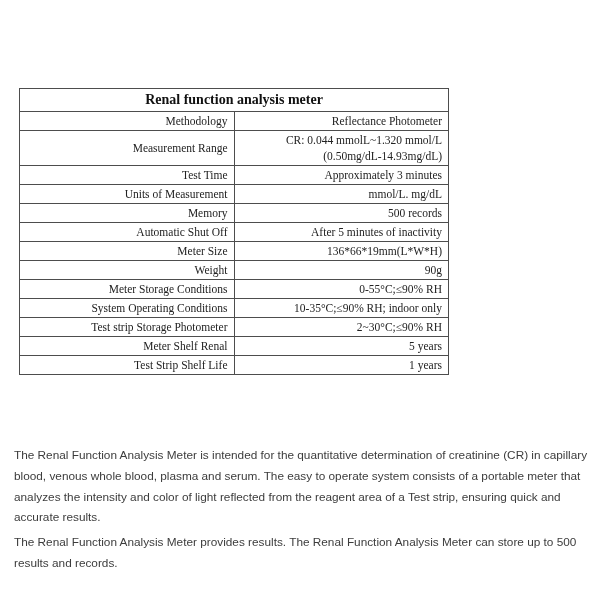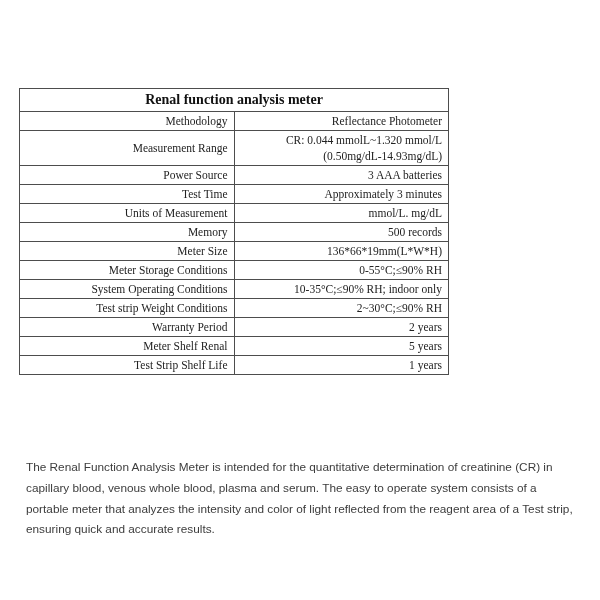--- a/index.html
+++ b/index.html
@@ -56,21 +56,21 @@
     position: absolute;
     left: 10px;
     top: 441px;
     width: 583px;
     font-family: "Liberation Sans", sans-serif;
     font-size: 11.8px;
     line-height: 20.8px;
     color: #3c3c3c;
   }
   .description p {
-    margin: 16px;
+    margin: 4px;
     padding: 0;
   }
 </style>
 </head>
 <body>
 
 <div class="canvas">
 
   <table class="spec-table">
     <thead>
@@ -86,85 +86,86 @@
           </td>
         </tr>
         <tr>
           <td class="label-cell">Measurement Range</td>
           <td class="value-cell">
             <div>CR: 0.044 mmolL~1.320 mmol/L</div>
             <div>(0.50mg/dL-14.93mg/dL)</div>
           </td>
         </tr>
         <tr>
-          <td class="label-cell">Power Source</td>
-          <td class="value-cell">
-            <div>3 AAA batteries</div>
-          </td>
-        </tr>
-        <tr>
           <td class="label-cell">Test Time</td>
           <td class="value-cell">
             <div>Approximately 3 minutes</div>
           </td>
         </tr>
         <tr>
           <td class="label-cell">Units of Measurement</td>
           <td class="value-cell">
             <div>mmol/L. mg/dL</div>
           </td>
         </tr>
         <tr>
           <td class="label-cell">Memory</td>
           <td class="value-cell">
             <div>500 records</div>
           </td>
         </tr>
         <tr>
+          <td class="label-cell">Automatic Shut Off</td>
+          <td class="value-cell">
+            <div>After 5 minutes of inactivity</div>
+          </td>
+        </tr>
+        <tr>
           <td class="label-cell">Meter Size</td>
           <td class="value-cell">
             <div>136*66*19mm(L*W*H)</div>
+          </td>
+        </tr>
+        <tr>
+          <td class="label-cell">Weight</td>
+          <td class="value-cell">
+            <div>90g</div>
           </td>
         </tr>
         <tr>
           <td class="label-cell">Meter Storage Conditions</td>
           <td class="value-cell">
             <div>0-55°C;≤90% RH</div>
           </td>
         </tr>
         <tr>
           <td class="label-cell">System Operating Conditions</td>
           <td class="value-cell">
             <div>10-35°C;≤90% RH; indoor only</div>
           </td>
         </tr>
         <tr>
-          <td class="label-cell">Test strip Weight Conditions</td>
+          <td class="label-cell">Test strip Storage Photometer</td>
           <td class="value-cell">
             <div>2~30°C;≤90% RH</div>
-          </td>
-        </tr>
-        <tr>
-          <td class="label-cell">Warranty Period</td>
-          <td class="value-cell">
-            <div>2 years</div>
           </td>
         </tr>
         <tr>
           <td class="label-cell">Meter Shelf Renal</td>
           <td class="value-cell">
             <div>5 years</div>
           </td>
         </tr>
         <tr>
           <td class="label-cell">Test Strip Shelf Life</td>
           <td class="value-cell">
             <div>1 years</div>
           </td>
         </tr>
       </tbody>
   </table>
 
   <div class="description">
     <p>The Renal Function Analysis Meter is intended for the quantitative determination of creatinine (CR) in capillary blood, venous whole blood, plasma and serum. The easy to operate system consists of a portable meter that analyzes the intensity and color of light reflected from the reagent area of a Test strip, ensuring quick and accurate results.</p>
+    <p>The Renal Function Analysis Meter provides results. The Renal Function Analysis Meter can store up to 500 results and records.</p>
   </div>
 
 </div>
 
 </body></html>

